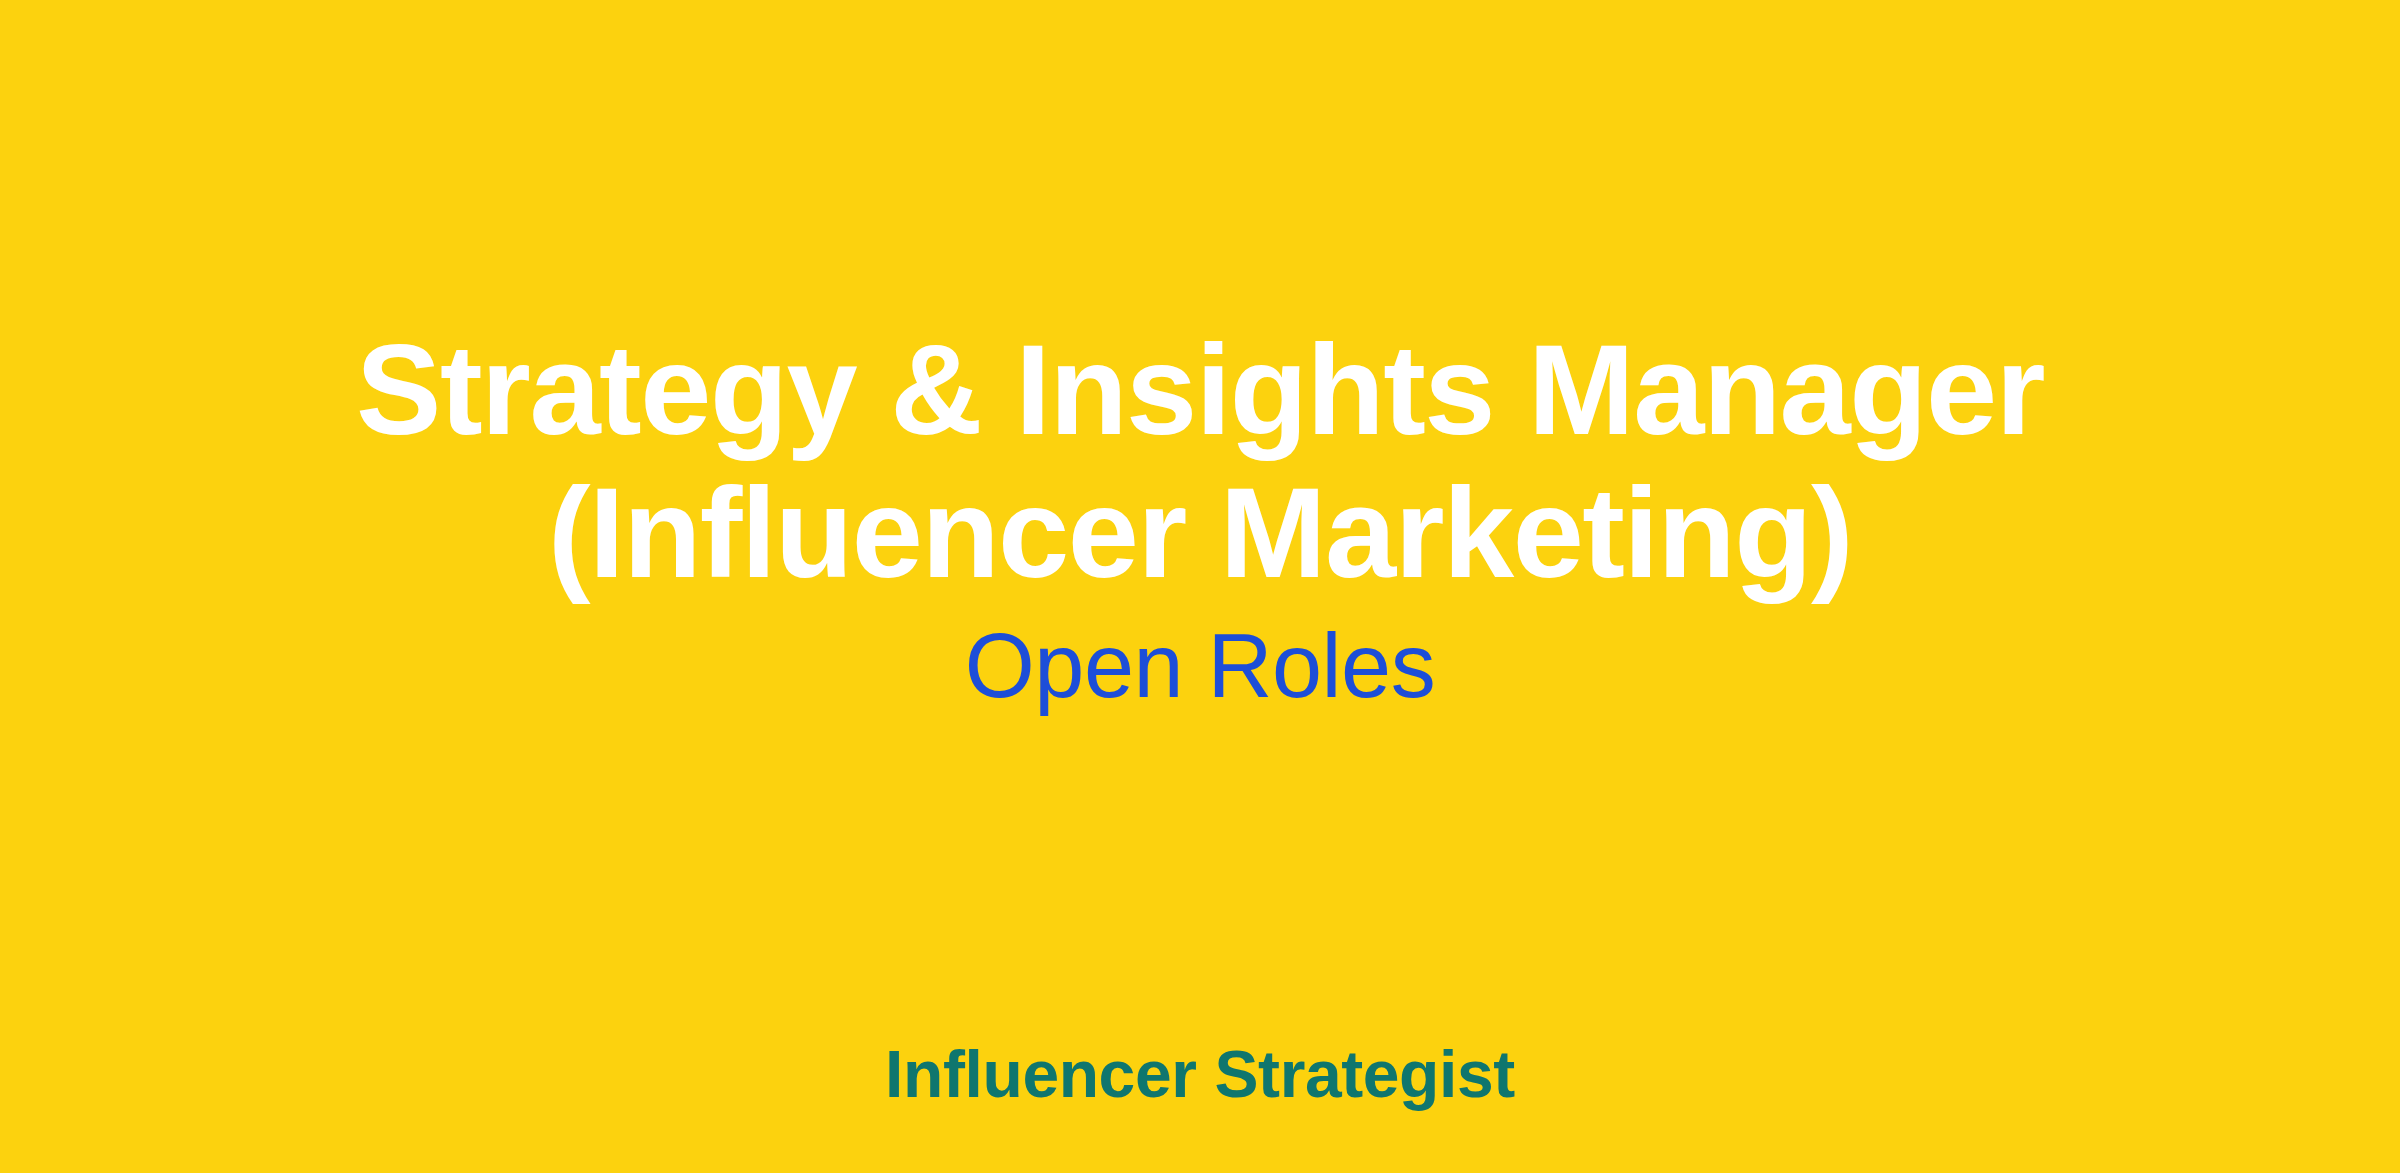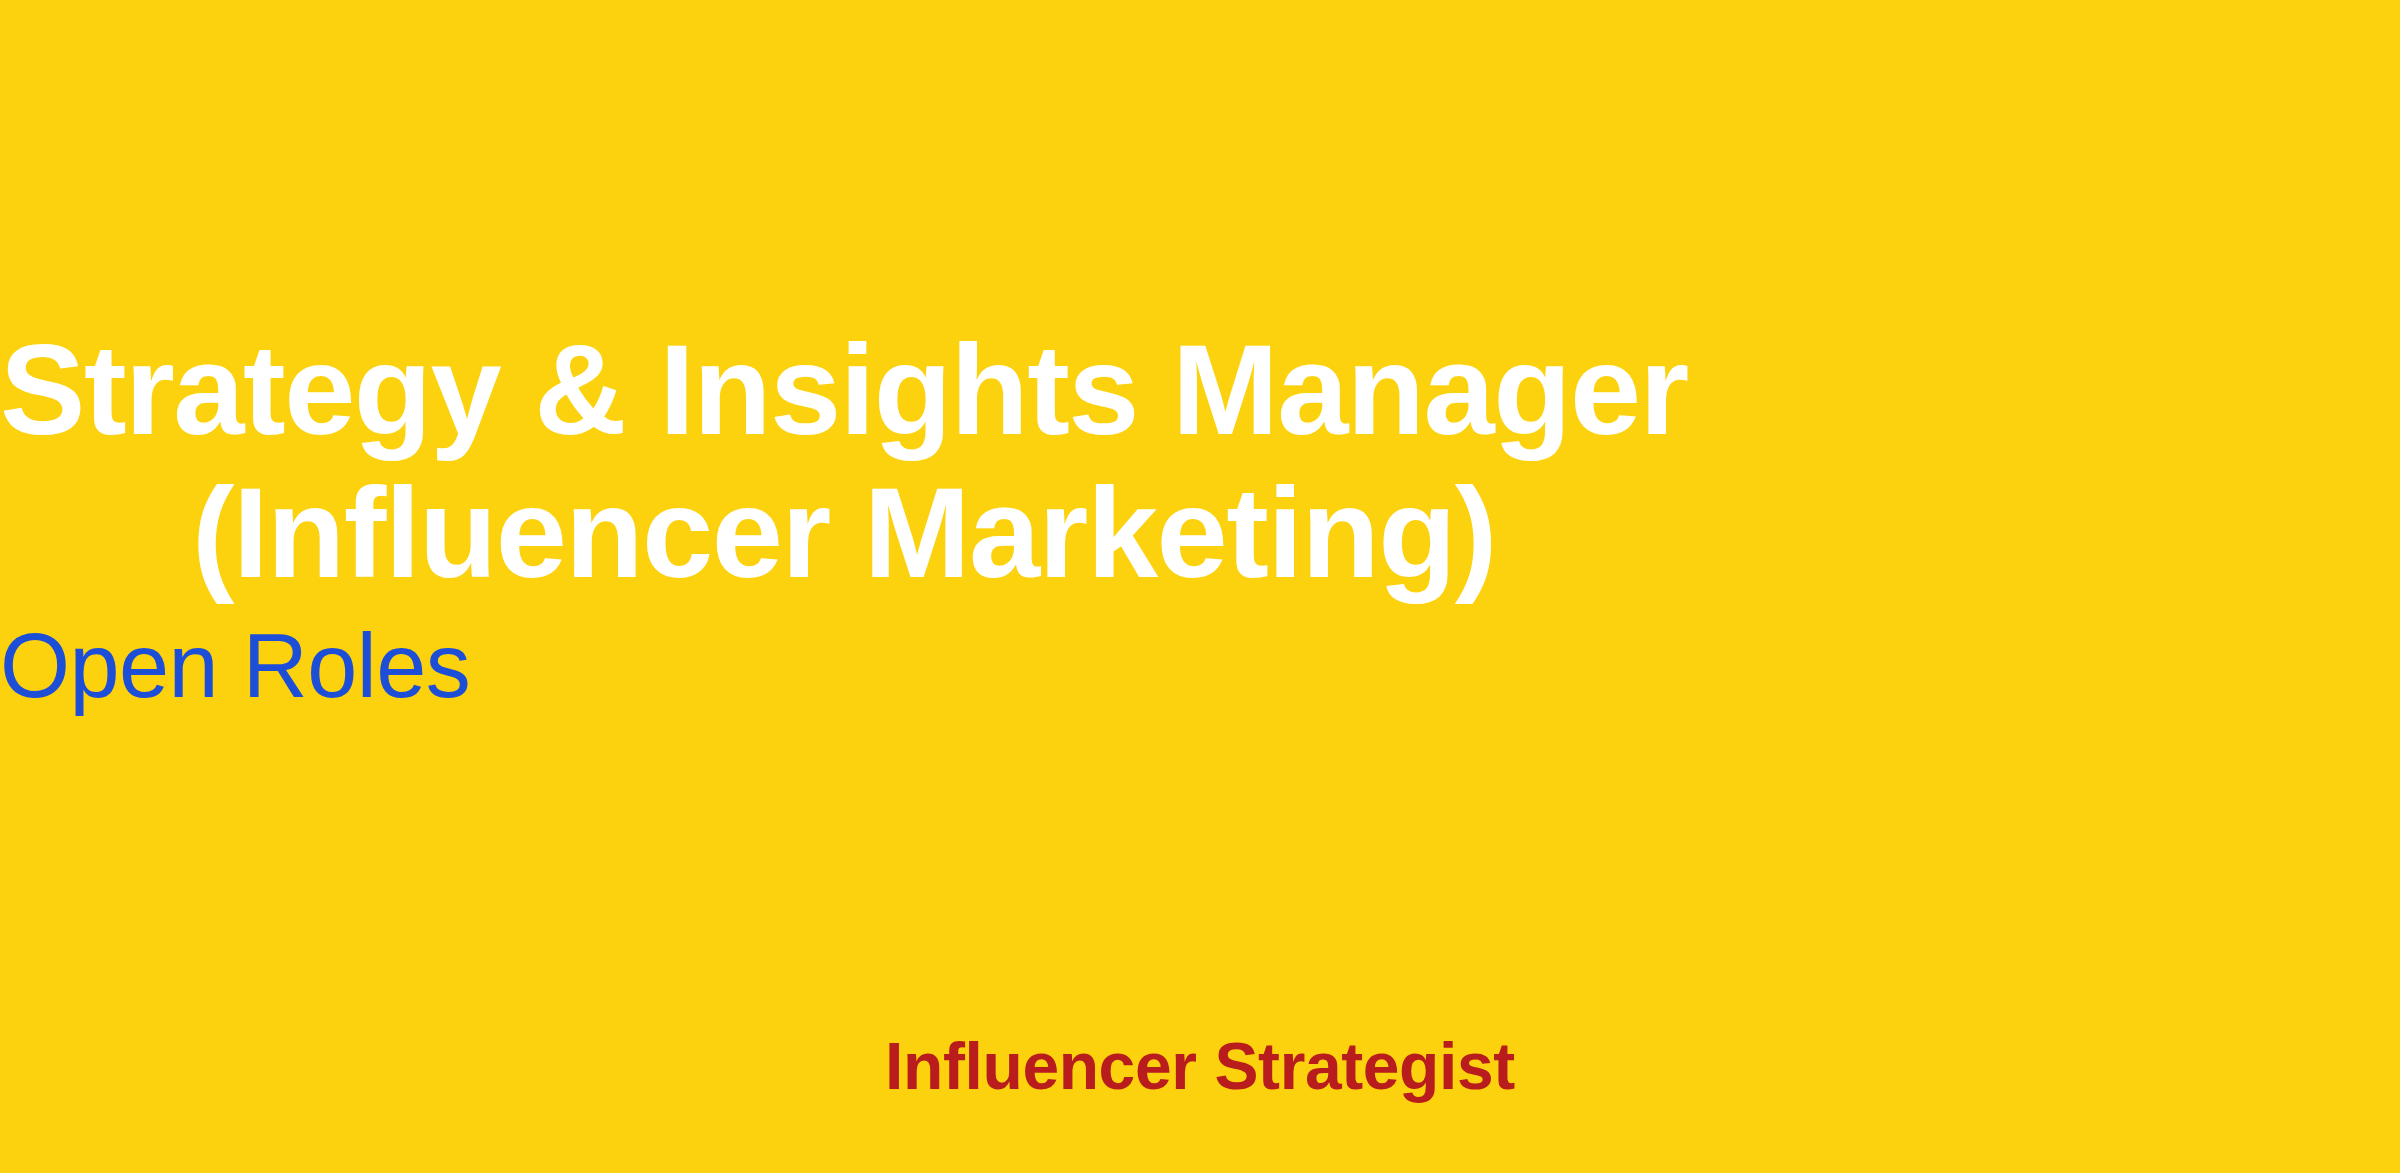--- a/index.html
+++ b/index.html
@@ -28,21 +28,21 @@
   }
 
   
   .hero-block {
     position: absolute;
     left: 0;
     right: 0;
     top: 318px;
     display: flex;
     flex-direction: column;
-    align-items: flex-start;
+    align-items: center;
     text-align: center;
   }
 
   .hero-title {
     color: #FFFFFF;
     font-size: 128px;
     font-weight: 700;
     line-height: 1.12;
     letter-spacing: -1.5px;
     max-width: 1760px;
@@ -67,26 +67,26 @@
     left: 0;
     right: 0;
     top: 1030px;
     display: flex;
     flex-direction: column;
     align-items: center;
     text-align: center;
   }
 
   .role-label {
-    color: #b91c1c;
+    color: #0f766e;
     font-size: 66px;
     font-weight: 700;
     line-height: 1.1;
     letter-spacing: -0.4px;
-    margin: 0;
+    margin: 8px;
     padding: 0;
   }
 </style>
 </head>
 <body>
 
 <div id="slide" style="background: rgb(252, 210, 14);">
 
   <div class="hero-block">
     <h1 class="hero-title">Strategy &amp; Insights Manager

